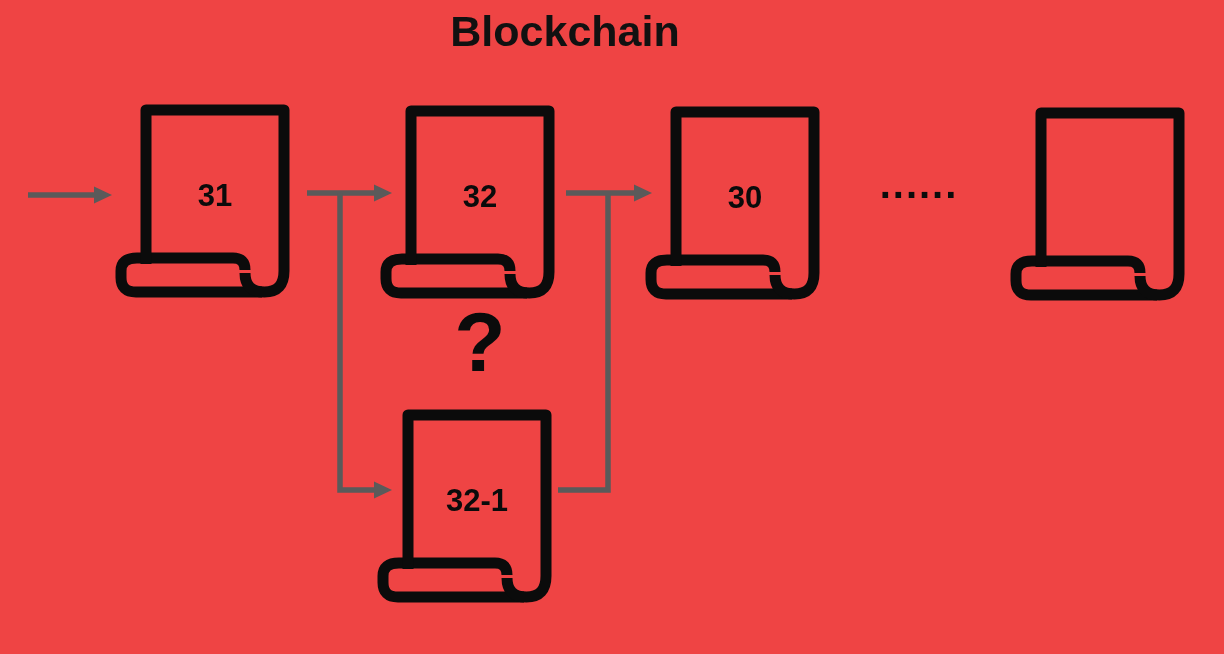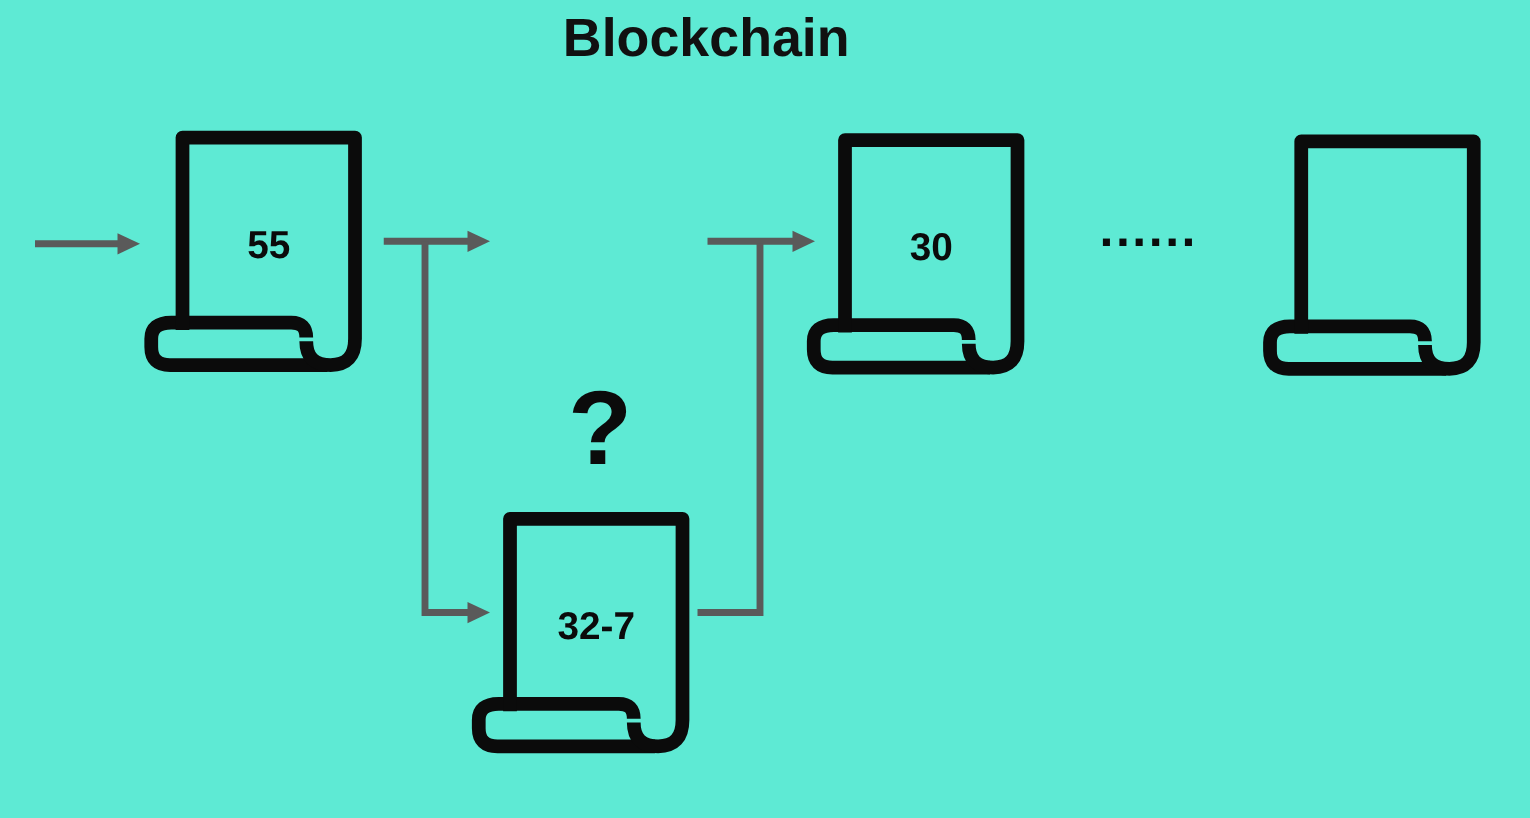--- a/index.html
+++ b/index.html
@@ -1,17 +1,17 @@
 <!DOCTYPE html>
 <html><head>
 <meta charset="utf-8">
 <style>
   html,body{margin:0;padding:0;background:#ffffff;}
   .canvas{
-    position:relative;width:1224px;height:654px;background:#5eead4;
+    position:relative;width:1224px;height:654px;background:#ef4444;
     font-family:"Liberation Sans",sans-serif;overflow:hidden;
   }
   .title{
     position:absolute;top:6px;left:0;width:1130px;text-align:center;
     font-size:43px;font-weight:600;color:#111111;line-height:50px;
   }
   .arrow-layer{position:absolute;left:0;top:0;width:1224px;height:654px;}
   .arrow-layer path{fill:none;stroke:#5a5a5a;stroke-width:5.5;}
   .arrow-layer polygon{fill:#5a5a5a;stroke:none;}
   .block{position:absolute;width:182px;height:200px;}
@@ -62,23 +62,30 @@
     <g>
       <path d="M558 490 H 608 V 195"></path>
     </g>
   </svg>
 
   <div class="block pos-b31">
     <svg width="182" height="200" viewBox="0 0 182 200" aria-hidden="true">
       <path d="M133 169 Q133 157 121 157 L25 157 Q9 157 9 170 L9 176.5 Q9 191 24 191 L150 191"></path>
       <path d="M34 163 L34 9 L172 9 L172 170 Q172 191 152.5 191 Q133 191 133 172"></path>
     </svg>
-    <div class="block-label">55</div>
+    <div class="block-label">31</div>
   </div>
 
+  <div class="block pos-b32">
+    <svg width="182" height="200" viewBox="0 0 182 200" aria-hidden="true">
+      <path d="M133 169 Q133 157 121 157 L25 157 Q9 157 9 170 L9 176.5 Q9 191 24 191 L150 191"></path>
+      <path d="M34 163 L34 9 L172 9 L172 170 Q172 191 152.5 191 Q133 191 133 172"></path>
+    </svg>
+    <div class="block-label">32</div>
+  </div>
 
   <div class="block pos-b33">
     <svg width="182" height="200" viewBox="0 0 182 200" aria-hidden="true">
       <path d="M133 169 Q133 157 121 157 L25 157 Q9 157 9 170 L9 176.5 Q9 191 24 191 L150 191"></path>
       <path d="M34 163 L34 9 L172 9 L172 170 Q172 191 152.5 191 Q133 191 133 172"></path>
     </svg>
     <div class="block-label">30</div>
   </div>
 
   <div class="block pos-b50">
@@ -86,20 +93,20 @@
       <path d="M133 169 Q133 157 121 157 L25 157 Q9 157 9 170 L9 176.5 Q9 191 24 191 L150 191"></path>
       <path d="M34 163 L34 9 L172 9 L172 170 Q172 191 152.5 191 Q133 191 133 172"></path>
     </svg>
   </div>
 
   <div class="block pos-b321">
     <svg width="182" height="200" viewBox="0 0 182 200" aria-hidden="true">
       <path d="M133 169 Q133 157 121 157 L25 157 Q9 157 9 170 L9 176.5 Q9 191 24 191 L150 191"></path>
       <path d="M34 163 L34 9 L172 9 L172 170 Q172 191 152.5 191 Q133 191 133 172"></path>
     </svg>
-    <div class="block-label">32-7</div>
+    <div class="block-label">32-1</div>
   </div>
 
   <div class="qmark">?</div>
 
   <div class="dots">......</div>
 
 </div>
 
 </body></html>

